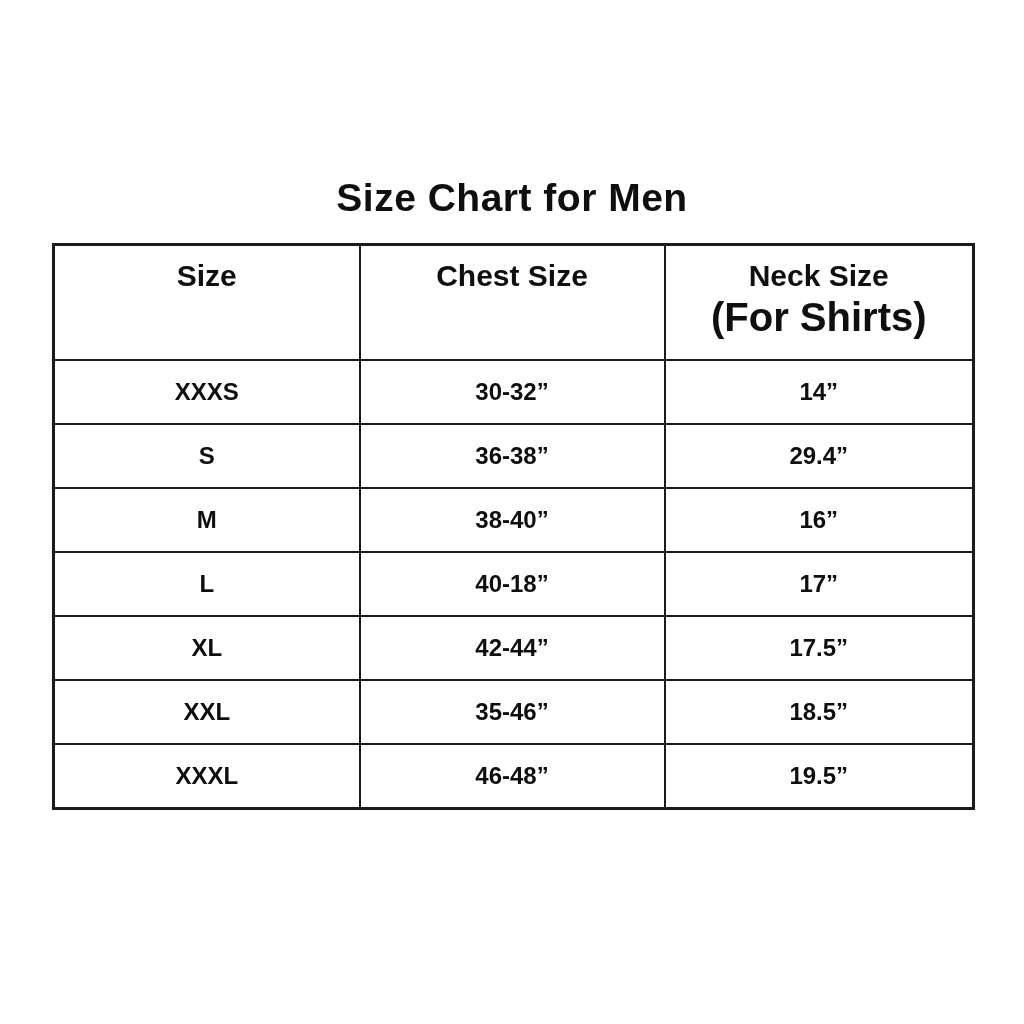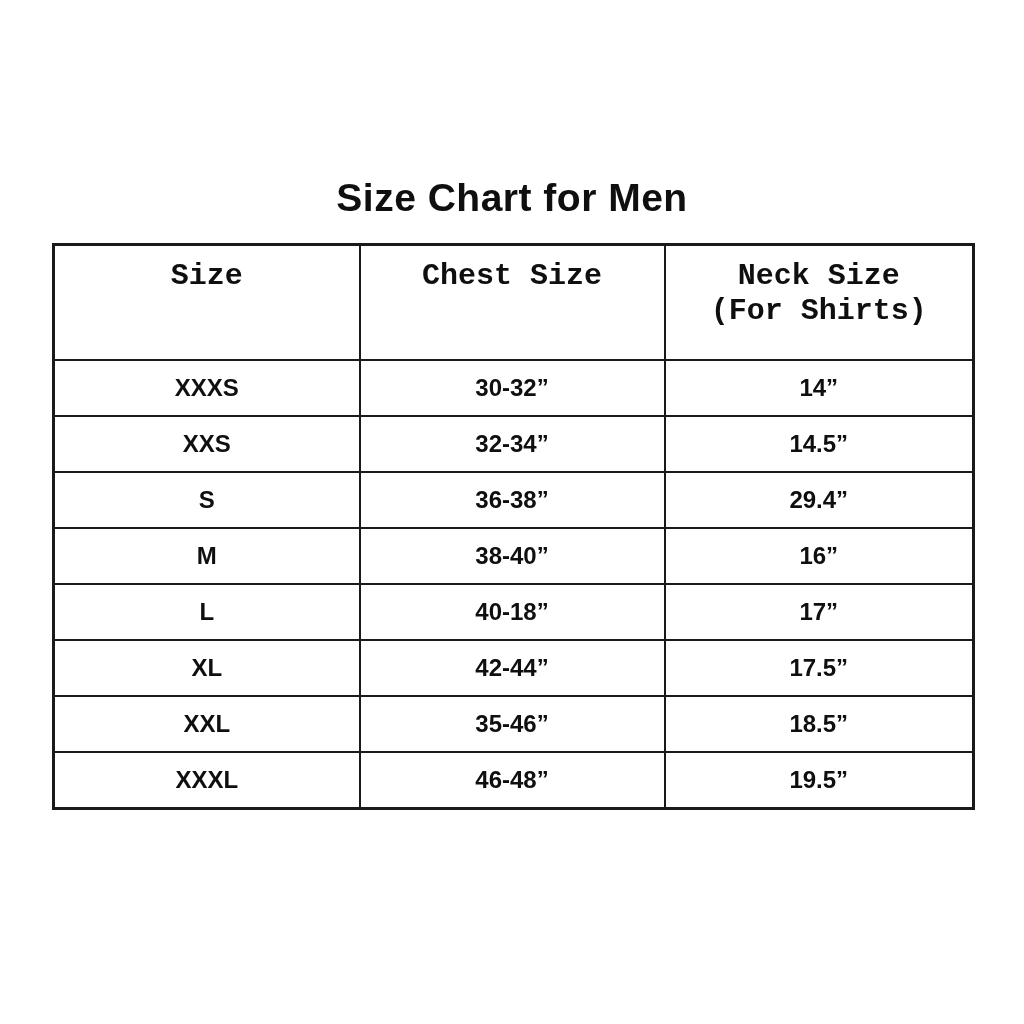--- a/index.html
+++ b/index.html
@@ -51,30 +51,29 @@
     color: var(--text);
     font-weight: bold;
     padding: 0;
   }
   table.size-table th {
     height: 115px;
     vertical-align: top;
     padding-top: 13px;
     font-size: 30px;
     line-height: 1.15;
-    font-family: Liberation Mono, monospace;
   }
   table.size-table td {
     height: 51px;
     vertical-align: middle;
     font-size: 24px;
   }
   .header-sub {
     display: block;
-    font-size: 30px;
+    font-size: 40px;
     font-weight: bold;
   }
 </style>
 </head>
 <body>
 
 <div class="page">
   <h1 class="title">Size Chart for Men</h1>
 
   <table class="size-table">
@@ -97,25 +96,20 @@
         </th>
       </tr>
     </thead>
     <tbody id="table-body">
         <tr>
           <td>XXXS</td>
           <td>30-32”</td>
           <td>14”</td>
         </tr>
         <tr>
-          <td>XXS</td>
-          <td>32-34”</td>
-          <td>14.5”</td>
-        </tr>
-        <tr>
           <td>S</td>
           <td>36-38”</td>
           <td>29.4”</td>
         </tr>
         <tr>
           <td>M</td>
           <td>38-40”</td>
           <td>16”</td>
         </tr>
         <tr>

